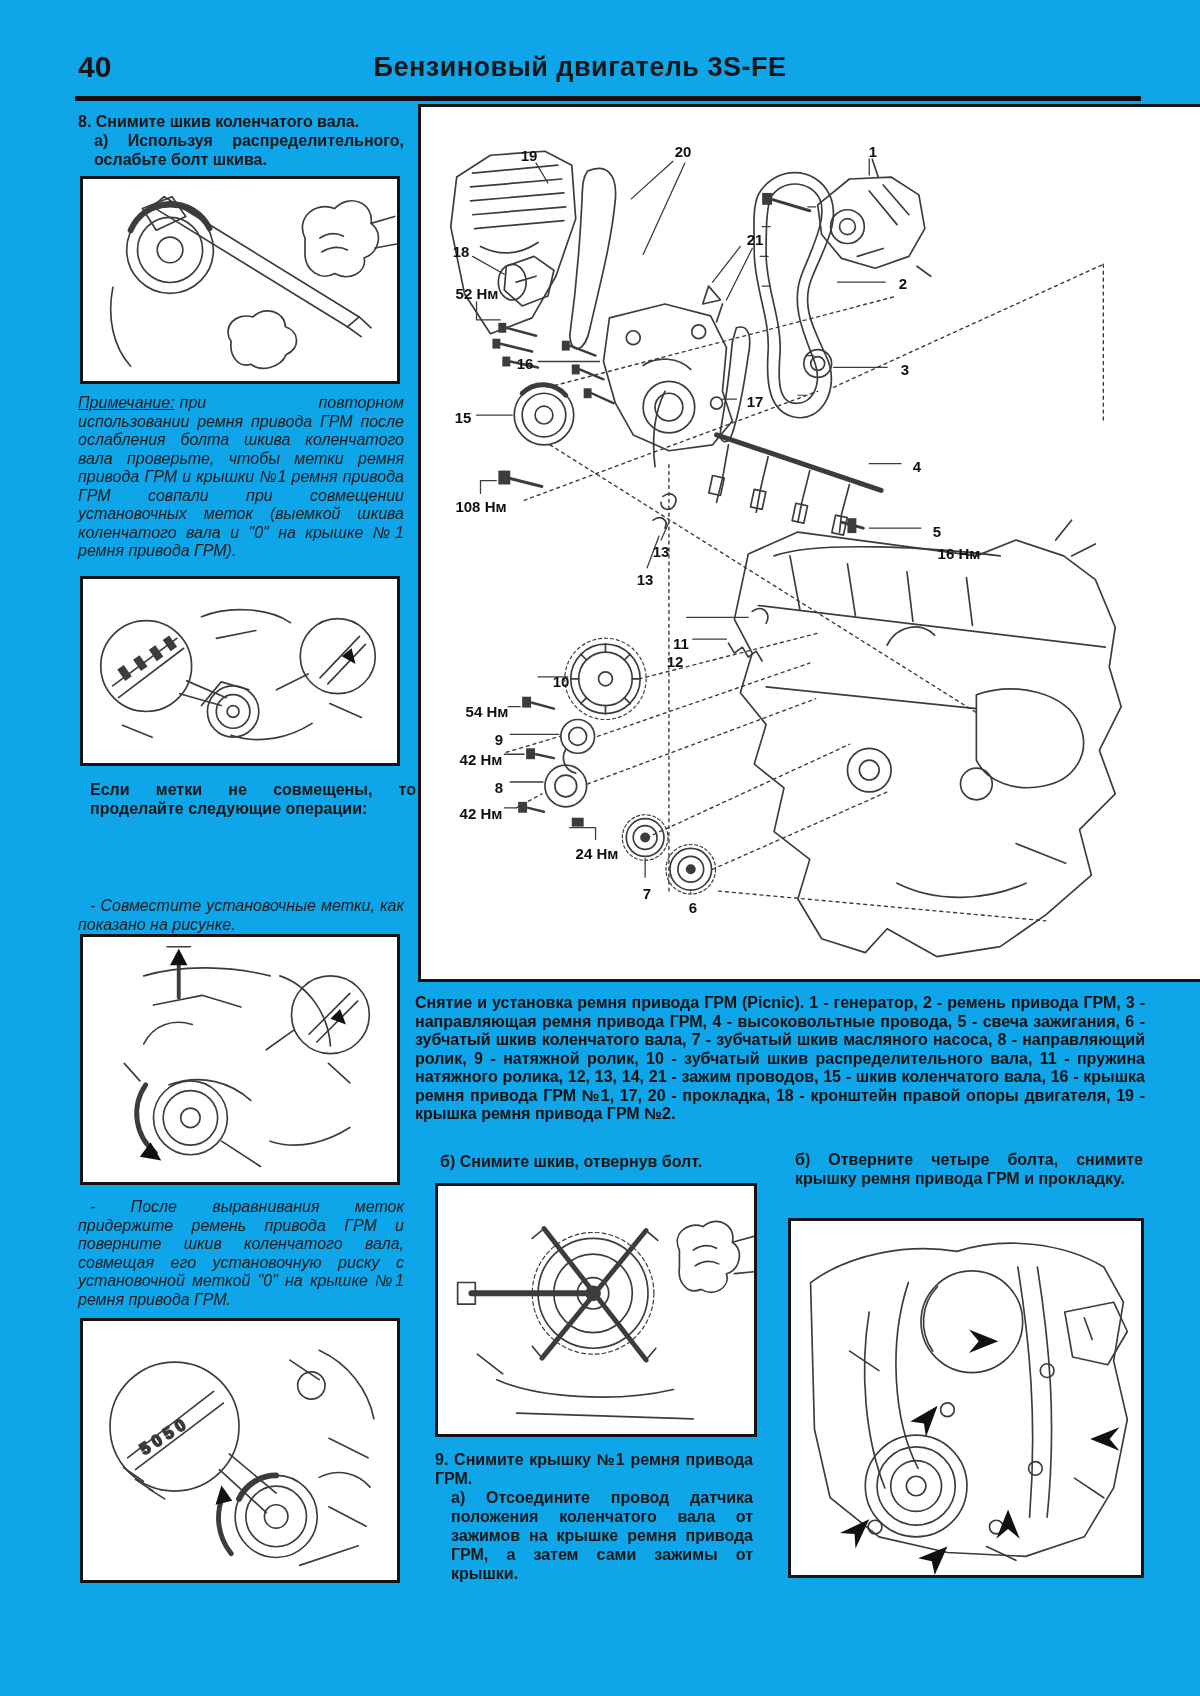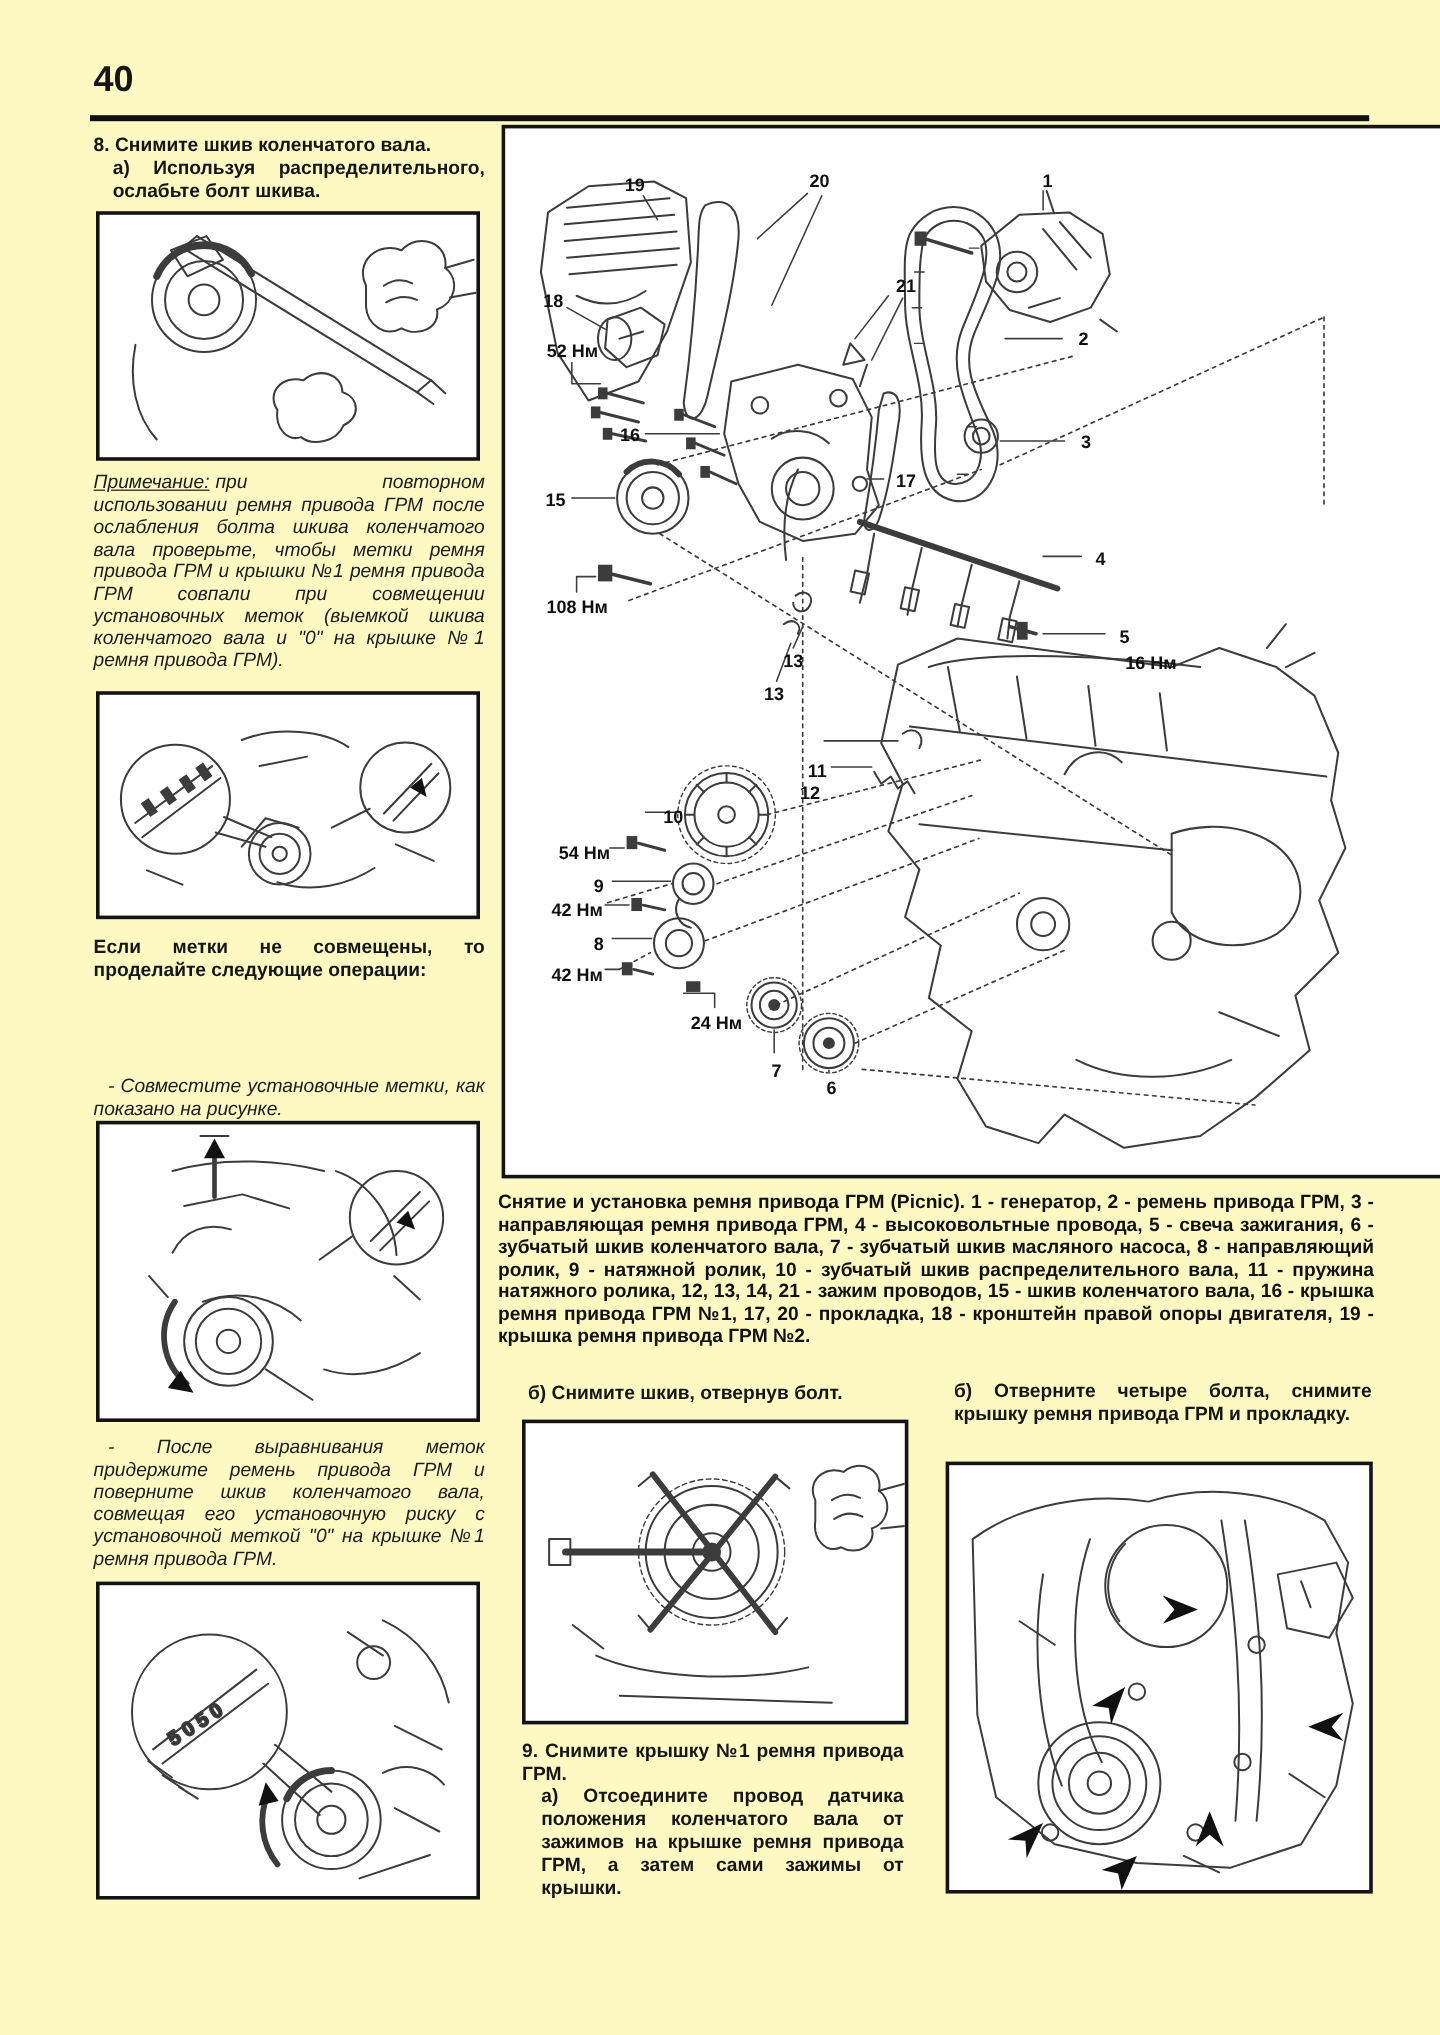--- a/index.html
+++ b/index.html
@@ -1,17 +1,17 @@
 <!DOCTYPE html>
 <html lang="ru"><head>
 <meta charset="utf-8">
 <style>
   html,body{margin:0;padding:0;background:#ffffff;}
   .page{
-    position:relative;width:1200px;height:1696px;background:#fef9c3;
+    position:relative;width:1200px;height:1696px;background:#0ea5e9;
     font-family:"Liberation Sans",sans-serif;color:#161616;overflow:hidden;
   }
   .abs{position:absolute;}
   
   .page-num{font-size:30px;font-weight:bold;}
   .page-title{font-size:27px;font-weight:bold;text-align:center;letter-spacing:.5px;}
   .header-rule{background:#101010;height:5px;}
   
   .para{font-size:16px;line-height:19px;font-weight:bold;text-align:justify;margin:0;}
   .sub{padding-left:16px;}
@@ -35,20 +35,21 @@
   .leader{stroke-width:1.3;}
   .darkfill{fill:#3c3c3c;stroke:none;}
   .blackfill{fill:#111;stroke:none;}
 </style>
 </head>
 <body>
 
 <div class="page">
 
   <div class="abs page-num" style="left:78px;top:50px;">40</div>
+  <div class="abs page-title" style="left:200px;top:52px;width:760px;">Бензиновый двигатель 3S-FE</div>
   <div class="abs header-rule" style="left:75px;top:96px;width:1066px;"></div>
 
   <div class="abs" style="left:78px;top:112px;width:326px;">
     <p class="para">8. Снимите шкив коленчатого вала.</p>
     <p class="para sub">а) Используя распределительного, ослабьте болт шкива.</p>
   </div>
 
   <div class="abs figbox" style="left:80px;top:176px;width:320px;height:208px;">
     <svg width="314" height="202" viewBox="0 0 318 205">
       <g class="sketch">
@@ -92,21 +93,21 @@
         <path d="M228,88 L196,104"></path>
         <path d="M120,30 C150,18 190,22 210,36 M135,52 L175,44 M150,150 C180,160 210,152 232,138 M120,120 L140,96 L168,104"></path>
         <circle cx="152" cy="126" r="26"></circle>
           <circle cx="152" cy="126" r="17"></circle>
           <circle cx="152" cy="126" r="6"></circle>
         <path d="M40,140 L70,152 M250,118 L282,132"></path>
       </g>
     </svg>
   </div>
 
-  <div class="abs" style="left:78px;top:780px;width:326px;">
+  <div class="abs" style="left:90px;top:780px;width:326px;">
     <p class="para">Если метки не совмещены, то проделайте следующие операции:</p>
   </div>
 
 
   <div class="abs" style="left:78px;top:897px;width:326px;">
     <p class="note bullet">- Совместите установочные метки, как показано на рисунке.</p>
   </div>
 
   <div class="abs figbox" style="left:80px;top:934px;width:320px;height:251px;">
     <svg width="314" height="245" viewBox="0 0 318 252">

